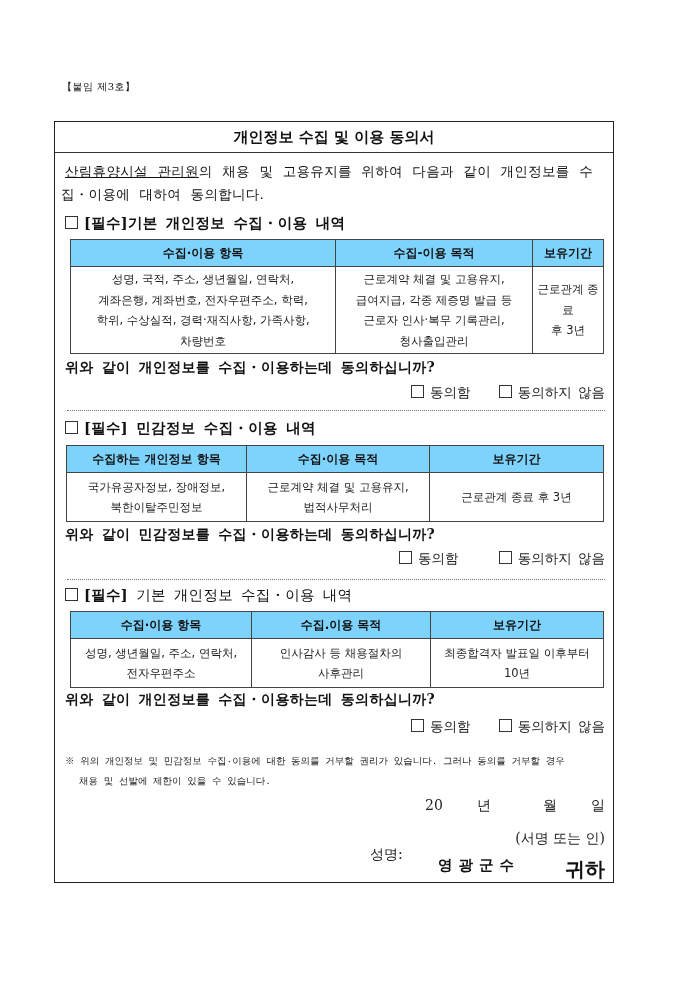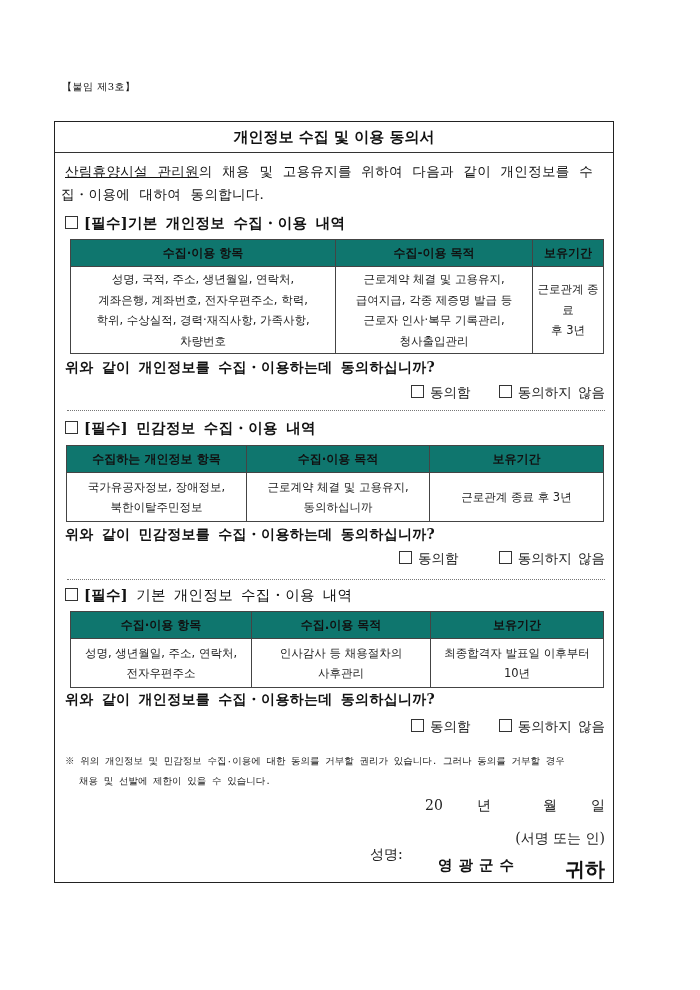--- a/index.html
+++ b/index.html
@@ -13,21 +13,21 @@
   .abs { position:absolute; }
   .intro { left:6px; top:38px; width:545px; font-size:13.5px; line-height:23px; letter-spacing:0.3px;
            word-spacing:5px; text-indent:4px; }
   .intro u { text-decoration:underline; }
   .sec-h { font-size:14.5px; font-weight:bold; letter-spacing:0.3px; word-spacing:3px; }
   .sec-h .plain { font-weight:normal; }
   .chk { display:inline-block; width:11px; height:11px; border:1px solid #333;
          vertical-align:-1px; margin-right:6px; }
   table { border-collapse:collapse; font-family:"DejaVu Sans", sans-serif; font-size:11.5px; }
   th, td { border:1px solid #444; text-align:center; vertical-align:middle; padding:0 4px; }
-  th { background:#0f766e; font-weight:bold; font-size:12px; height:26px; }
+  th { background:#7dd3fc; font-weight:bold; font-size:12px; height:26px; }
   td { line-height:20.5px; color:#222; }
   .q { font-size:14px; font-weight:bold; letter-spacing:0.3px; word-spacing:3px; }
   .opts { font-size:13.5px; color:#222; word-spacing:2px; }
   .opts span.o { margin-left:22px; }
   .dots { border-top:1.5px dotted #777; height:0; }
   .note { font-family:Liberation Mono, monospace; font-size:9.5px; line-height:20px; color:#222; }
   .date, .sign { font-size:14px; color:#222; }
   .to { font-size:14.5px; font-weight:bold; letter-spacing:6px; }
 </style>
 </head>
@@ -89,21 +89,21 @@
       <th style="width:174px;">수집·이용 목적</th>
       <th>보유기간</th>
     </tr>
     <tr>
       <td style="height:48px;">
         <div>국가유공자정보, 장애정보,</div>
         <div>북한이탈주민정보</div>
       </td>
       <td>
         <div>근로계약 체결 및 고용유지,</div>
-        <div>동의하십니까</div>
+        <div>법적사무처리</div>
       </td>
       <td>
         <div>근로관계 종료 후 3년</div>
       </td>
     </tr>
   </tbody>
     </table>
   <div class="abs q" style="left:10px; top:404px;">위와 같이 민감정보를 수집・이용하는데 동의하십니까?</div>
   <div class="abs opts" style="right:8px; top:428px;">
     <span><span class="chk"></span><span>동의함</span></span>

